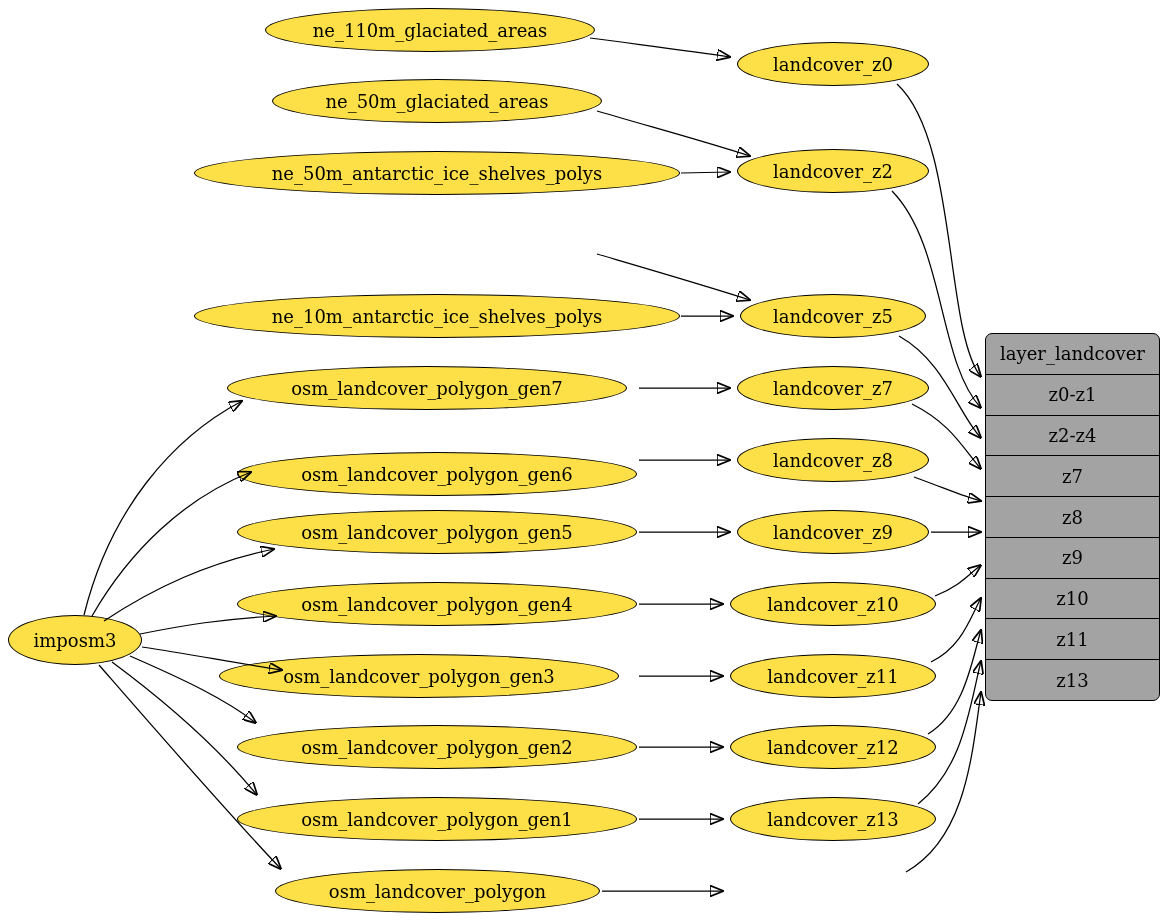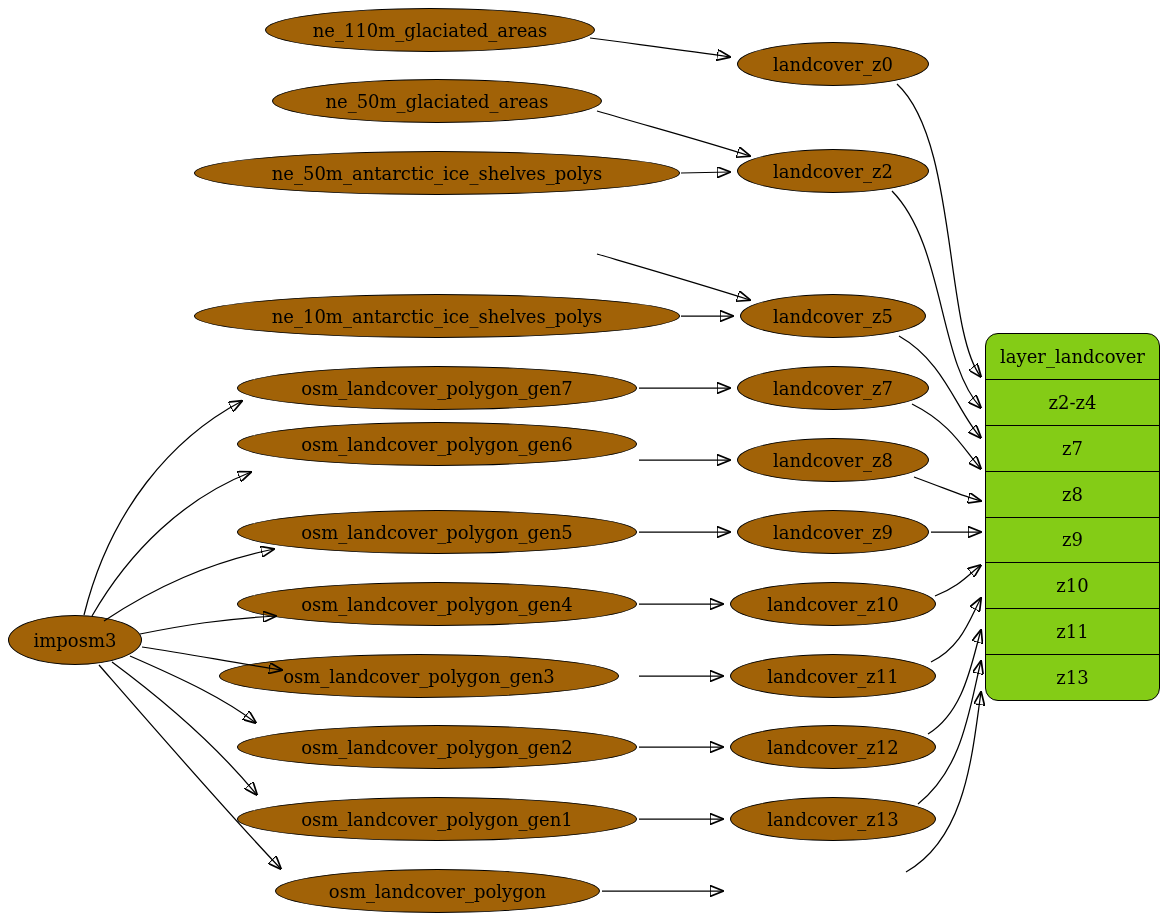--- a/index.html
+++ b/index.html
@@ -6,40 +6,40 @@
   #canvas{
     position:relative;
     width:1165px;height:923px;
     background:#ffffff;
     font-family:"DejaVu Serif","Liberation Serif",serif;
     color:#000;
     overflow:hidden;
   }
   .node{
     position:absolute;
-    background:#a16207;
+    background:#fde047;
     border:1.3px solid #000;
     border-radius:50%;
     display:flex;align-items:center;justify-content:center;
     font-size:18px;
     white-space:nowrap;
     z-index:2;
     box-sizing:border-box;
   }
   #edges{
     position:absolute;left:0;top:0;width:1165px;height:923px;
     z-index:3;pointer-events:none;
   }
   #edges path{fill:none;stroke:#000;stroke-width:1.25px;}
   .record{
     position:absolute;
     left:985px;top:333px;width:175px;height:368px;
-    background:#84cc16;
+    background:#a3a3a3;
     border:1.5px solid #000;
-    border-radius:13px;
+    border-radius:7px;
     display:flex;flex-direction:column;
     z-index:2;
     box-sizing:border-box;
     overflow:hidden;
     font-size:18px;
   }
   .record > div{
     flex:1;
     display:flex;align-items:center;justify-content:center;
     border-top:1px solid #000;
@@ -95,42 +95,43 @@
     <path d="M 918 804 C 963 768, 969 710, 981 661" marker-end="url(#arrow)"></path>
     <path d="M 906 872 C 966 838, 972 755, 981 692" marker-end="url(#arrow)"></path>
   </svg>
 
   <div class="node" style="left:8px;top:615px;width:134px;height:50px">imposm3</div>
 
   <div class="node" style="left:265px;top:8px;width:330px;height:44px">ne_110m_glaciated_areas</div>
   <div class="node" style="left:272px;top:79px;width:330px;height:44px">ne_50m_glaciated_areas</div>
   <div class="node" style="left:194px;top:151px;width:486px;height:44px">ne_50m_antarctic_ice_shelves_polys</div>
   <div class="node" style="left:194px;top:294px;width:486px;height:44px">ne_10m_antarctic_ice_shelves_polys</div>
-  <div class="node" style="left:237px;top:366px;width:400px;height:44px">osm_landcover_polygon_gen7</div>
-  <div class="node" style="left:237px;top:422px;width:400px;height:44px">osm_landcover_polygon_gen6</div>
+  <div class="node" style="left:227px;top:366px;width:400px;height:44px">osm_landcover_polygon_gen7</div>
+  <div class="node" style="left:237px;top:452px;width:400px;height:44px">osm_landcover_polygon_gen6</div>
   <div class="node" style="left:237px;top:510px;width:400px;height:44px">osm_landcover_polygon_gen5</div>
   <div class="node" style="left:237px;top:582px;width:400px;height:44px">osm_landcover_polygon_gen4</div>
   <div class="node" style="left:219px;top:654px;width:400px;height:44px">osm_landcover_polygon_gen3</div>
   <div class="node" style="left:237px;top:725px;width:400px;height:44px">osm_landcover_polygon_gen2</div>
   <div class="node" style="left:237px;top:797px;width:400px;height:44px">osm_landcover_polygon_gen1</div>
   <div class="node" style="left:275px;top:869px;width:325px;height:44px">osm_landcover_polygon</div>
 
   <div class="node" style="left:737px;top:42px;width:192px;height:44px">landcover_z0</div>
   <div class="node" style="left:737px;top:149px;width:192px;height:44px">landcover_z2</div>
   <div class="node" style="left:740px;top:294px;width:186px;height:44px">landcover_z5</div>
   <div class="node" style="left:737px;top:366px;width:192px;height:44px">landcover_z7</div>
   <div class="node" style="left:737px;top:438px;width:192px;height:44px">landcover_z8</div>
   <div class="node" style="left:737px;top:510px;width:192px;height:44px">landcover_z9</div>
   <div class="node" style="left:730px;top:582px;width:206px;height:44px">landcover_z10</div>
   <div class="node" style="left:730px;top:654px;width:206px;height:44px">landcover_z11</div>
   <div class="node" style="left:730px;top:725px;width:206px;height:44px">landcover_z12</div>
   <div class="node" style="left:730px;top:797px;width:206px;height:44px">landcover_z13</div>
 
   <div class="record">
     <div>layer_landcover</div>
+    <div>z0-z1</div>
     <div>z2-z4</div>
     <div>z7</div>
     <div>z8</div>
     <div>z9</div>
     <div>z10</div>
     <div>z11</div>
     <div>z13</div>
   </div>
 
 </div>

